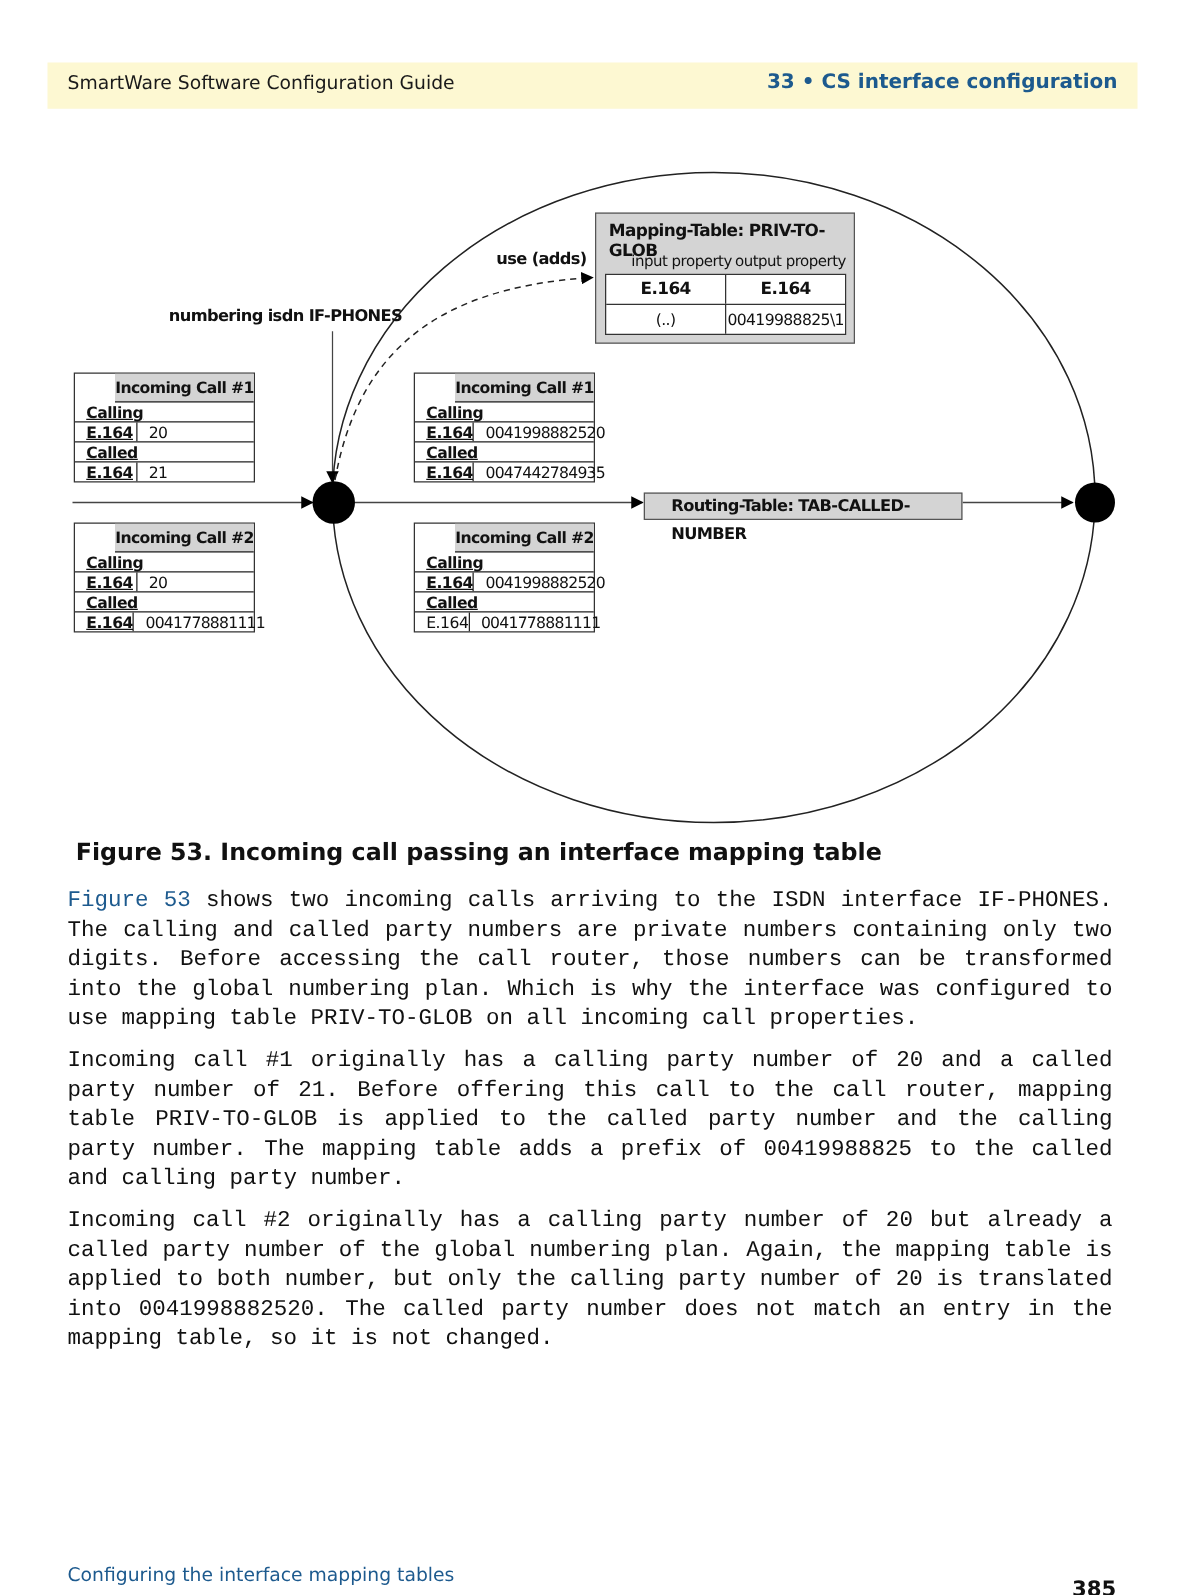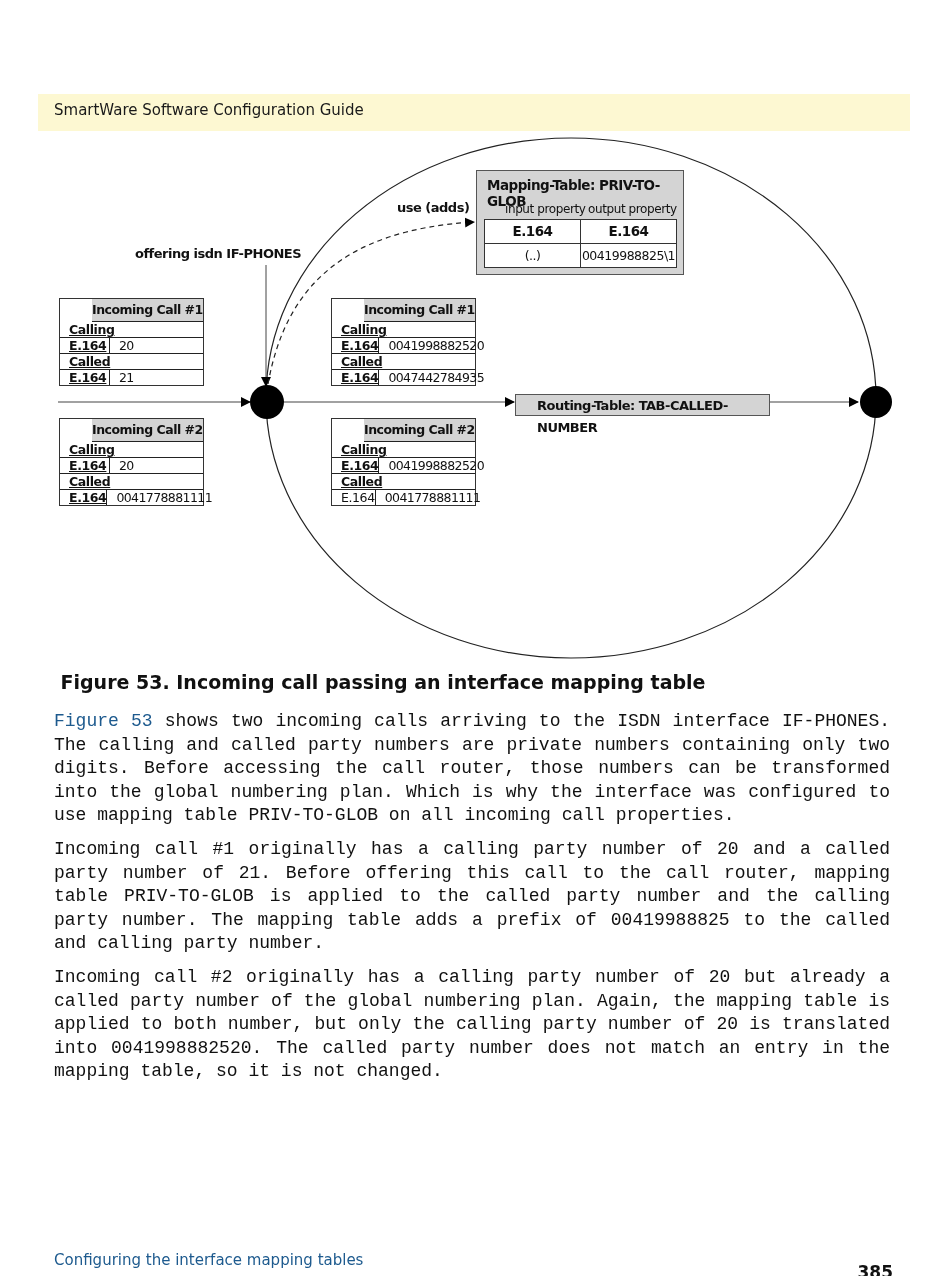--- a/index.html
+++ b/index.html
@@ -1,20 +1,19 @@
 <!DOCTYPE html>
 <html><head>
 <meta charset="utf-8">
 <style>
   html, body { margin: 0; padding: 0; background: #ffffff; }
   body { width: 950px; height: 1276px; position: relative; overflow: hidden; }
   .header-band {
     position: absolute; left: 38px; top: 50px; width: 872px; height: 37px;
     background: #fdf8d2;
-    margin-top: 44px;
   }
   .header-left {
     position: absolute; left: 16px; top: 7px;
     font-family: "DejaVu Sans", sans-serif; font-size: 15px; color: #1a1a1a;
   }
   .header-right {
     position: absolute; right: 16px; top: 5px;
     font-family: "DejaVu Sans", sans-serif; font-size: 16px; font-weight: bold; color: #1d5a8e;
   }
   .figure { position: absolute; left: 0; top: 120px; width: 950px; height: 560px; }
@@ -34,21 +33,21 @@
     position: absolute; left: 54px; top: 1251px;
     font-family: "DejaVu Sans", sans-serif; font-size: 15px; color: #1d5a8e;
   }
   .footer-right {
     position: absolute; right: 57px; top: 1250px;
     font-family: "DejaVu Sans", sans-serif; font-size: 17px; font-weight: bold; color: #111; margin-top: 12px;
   }
   
   .tbl { position: absolute; border: 1.3px solid #333; background: #fff;
     font-family: "DejaVu Sans", sans-serif; font-size: 12.5px; color: #111; }
-  .tbl .th { background: #d4d4d4; font-weight: bold; text-align: left; height: 22px; line-height: 22px;
+  .tbl .th { background: #d4d4d4; font-weight: bold; text-align: right; height: 22px; line-height: 22px;
     border-bottom: 1.5px solid #222; letter-spacing: -0.5px; margin-left: 32px; }
   .tbl .sec { font-weight: bold; height: 15px; line-height: 16px; padding-left: 9px; border-bottom: 1px solid #222;
     text-decoration: underline; letter-spacing: -0.4px; }
   .tbl .row { height: 15px; line-height: 15px; display: flex; border-bottom: 1px solid #222; }
   .tbl .row:last-child { border-bottom: none; }
   .tbl .k { width: 40px; padding-left: 9px; font-weight: bold; border-right: 1px solid #222; text-decoration: underline; letter-spacing: -0.4px; }
   .tbl .k.plain { font-weight: normal; text-decoration: none; }
   .tbl .v { padding-left: 9px; letter-spacing: -0.6px; white-space: nowrap; }
   .map-box { position: absolute; left: 476px; top: 50px; width: 206px; height: 103px;
     background: #d4d4d4; border: 1.3px solid #555; font-family: "DejaVu Sans", sans-serif; color: #111; }
@@ -64,20 +63,21 @@
   .route-box { position: absolute; left: 515px; top: 274px; width: 255px; height: 22px; background: #d4d4d4;
     border: 1.3px solid #555; font-family: "DejaVu Sans", sans-serif; font-weight: bold; font-size: 13px;
     line-height: 22px; padding-left: 21px; box-sizing: border-box; color: #111; letter-spacing: -0.5px; }
   .lbl { position: absolute; font-family: "DejaVu Sans", sans-serif; font-weight: bold; font-size: 13px; color: #111; letter-spacing: -0.5px; white-space: nowrap; }
 </style>
 </head>
 <body>
 
 <div class="header-band">
   <span class="header-left">SmartWare Software Configuration Guide</span>
+  <span class="header-right">33 • CS interface configuration</span>
 </div>
 
 <div class="figure">
   <svg width="950" height="560">
     <defs>
       <marker id="arr" markerWidth="10" markerHeight="10" refX="9" refY="5" orient="auto" markerUnits="userSpaceOnUse">
         <path d="M0,0 L10,5 L0,10 z" fill="#000"></path>
       </marker>
     </defs>
 
@@ -91,21 +91,21 @@
 
     <line x1="284" y1="282" x2="514" y2="282" stroke="#444" stroke-width="1.2" marker-end="url(#arr)"></line>
 
     <line x1="770" y1="282" x2="858" y2="282" stroke="#444" stroke-width="1.2" marker-end="url(#arr)"></line>
 
     <circle cx="267" cy="282" r="17" fill="#000"></circle>
     <circle cx="876" cy="282" r="16" fill="#000"></circle>
   </svg>
 
   <span class="lbl" style="left:397px; top:80px;">use (adds)</span>
-  <span class="lbl" style="left:135px; top:126px;">offering isdn IF-PHONES</span>
+  <span class="lbl" style="left:135px; top:126px;">numbering isdn IF-PHONES</span>
 
   <div class="map-box">
     <span class="map-title">Mapping-Table: PRIV-TO-GLOB</span>
     <span class="map-h1">input property</span>
     <span class="map-h2">output property</span>
     <div class="map-grid">
       <div class="r">
         <div class="c b">E.164</div>
         <div class="c b">E.164</div>
       </div>

